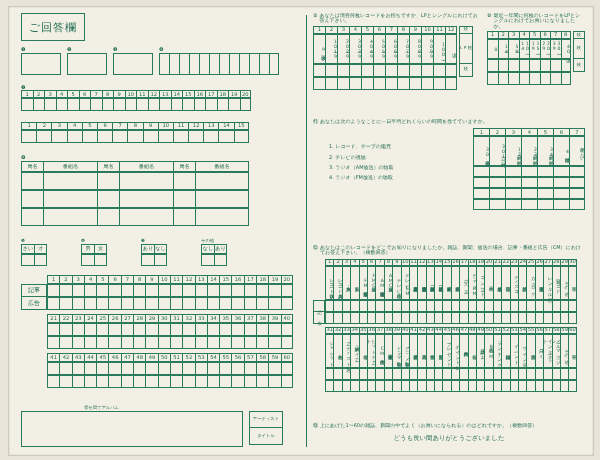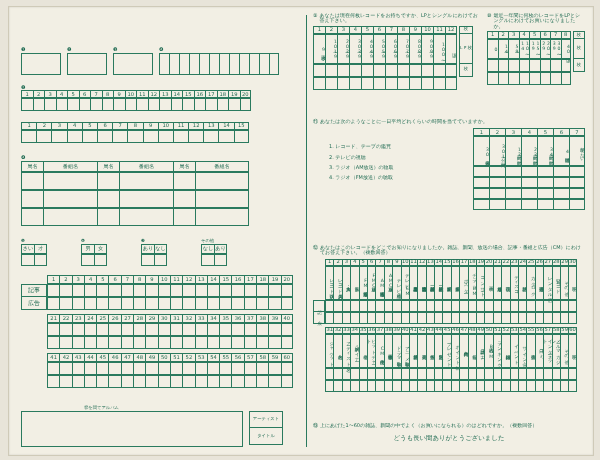--- a/index.html
+++ b/index.html
@@ -50,20 +50,21 @@
 </style>
 </head>
 <body>
 
 <div class="sheet">
 
   <div class="hr-v" style="left:297px;"></div>
 
   <div class="leftcol">
 
+    <div class="title-box">ご回答欄</div>
 
     <div class="sec" style="left:6px;top:40px;">
       <div style="display:flex;gap:6px;">
         <div>
           <div class="tiny">❶</div>
           <div class="bx" style="width:40px;height:22px;margin-top:1px;"></div>
         </div>
         <div>
           <div class="tiny">❷</div>
           <div class="bx" style="width:40px;height:22px;margin-top:1px;"></div>

